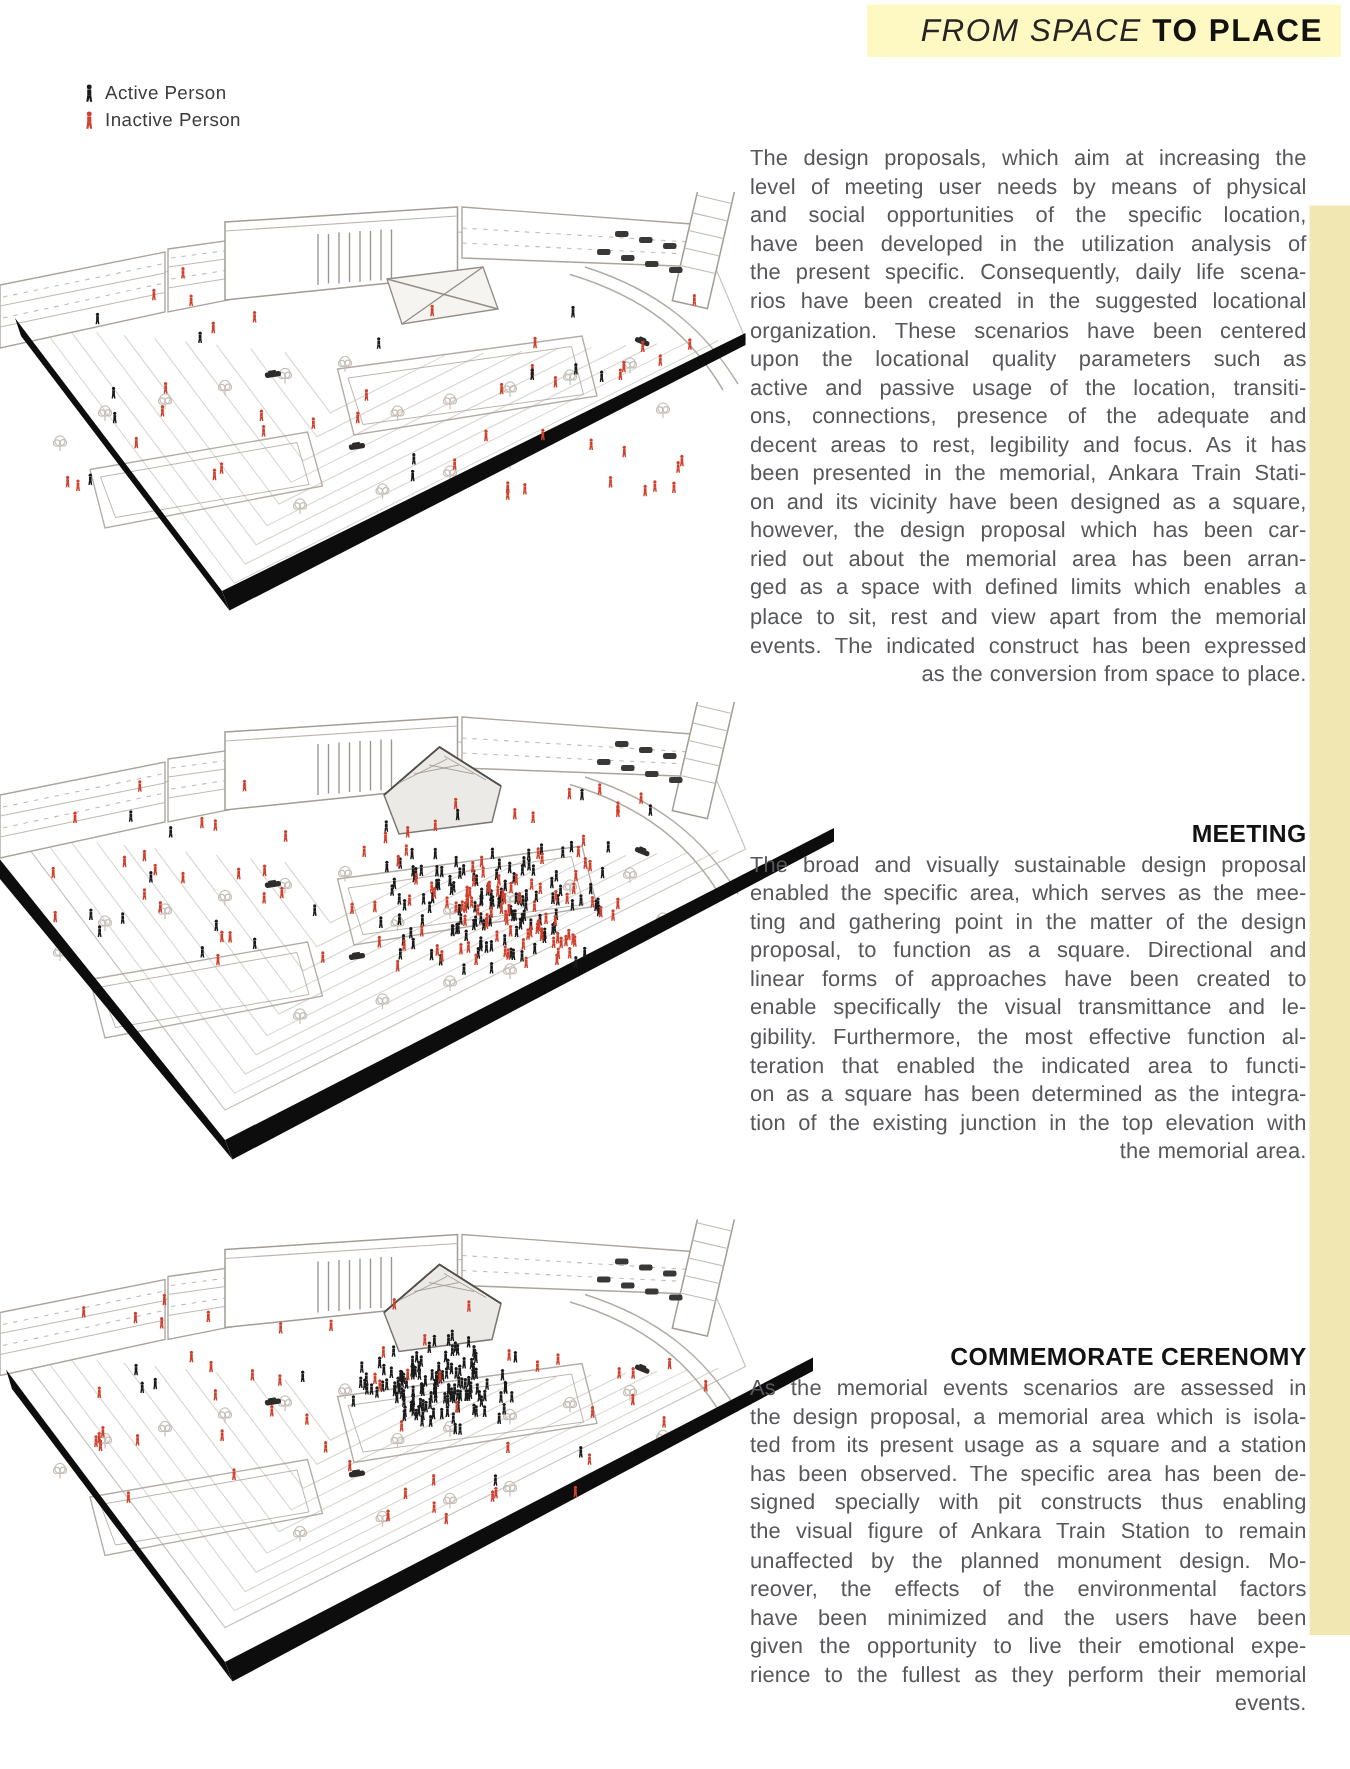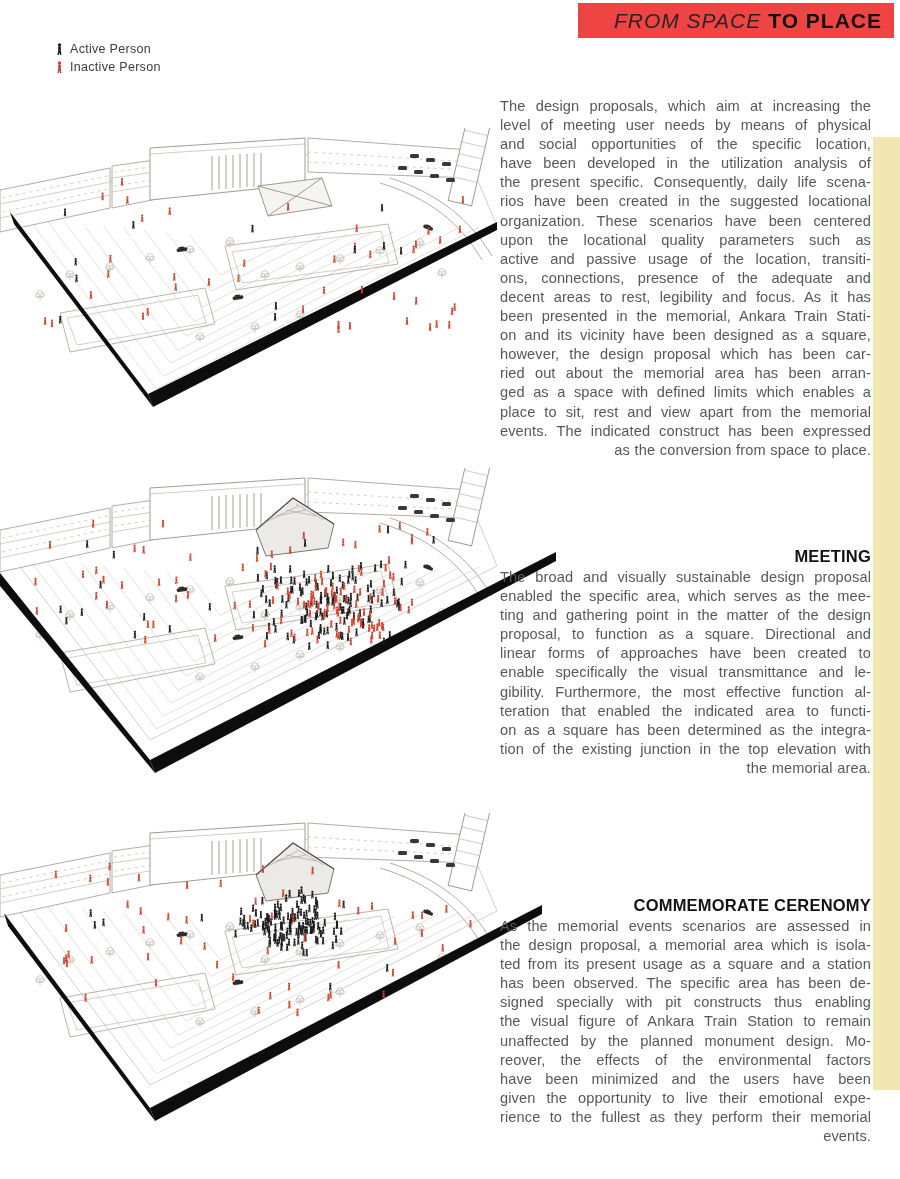--- a/index.html
+++ b/index.html
@@ -10,21 +10,21 @@
   .banner{position:absolute;left:578px;top:3px;width:316px;height:35px;
           display:flex;align-items:center;justify-content:flex-end;
           padding-right:12px;box-sizing:border-box;}
   .banner .t-italic{font-style:italic;font-weight:400;font-size:21px;letter-spacing:1px;color:#262523;}
   .banner .t-bold{font-weight:700;font-size:21px;letter-spacing:1px;color:#131210;margin-left:7px;}
 
   
   .stripe{position:absolute;left:873px;top:137px;width:27px;height:953px;}
 
   
-  .legend{position:absolute;left:55px;top:40px;}
+  .legend{position:absolute;left:55px;top:53px;}
   .legend-row{display:flex;align-items:center;height:18px;}
   .legend-row svg{width:9px;height:15px;margin-right:6px;flex:0 0 auto;}
   .legend-label{font-size:12.5px;color:#3c3c3c;letter-spacing:0.3px;}
 
   
   .section{position:absolute;left:500px;width:371px;}
   .sec-heading{font-size:16.5px;font-weight:700;color:#131313;text-align:right;
                letter-spacing:0.2px;margin-bottom:2px;}
   .par-line{font-size:14.6px;line-height:19.1px;color:#56575a;
             text-align:justify;text-align-last:justify;letter-spacing:0.1px;
@@ -184,21 +184,21 @@
         <g stroke="#a09a93" stroke-width="0.6">
           <line x1="266" y1="54" x2="298" y2="38"></line>
             <line x1="276" y1="48" x2="306" y2="42"></line>
           <line x1="286" y1="42" x2="316" y2="48"></line>
             <line x1="296" y1="36" x2="324" y2="52"></line>
         </g>
       </g>
     </defs>
   </svg>
 
-  <div class="banner" style="background: #ef4444;">
+  <div class="banner" style="background: #fef9c3;">
     <span class="t-italic">FROM SPACE</span>
     <span class="t-bold">TO PLACE</span>
   </div>
 
   <div class="stripe" style="background: rgb(241, 231, 178);"></div>
 
   <div class="legend">
     <div class="legend-row">
       <svg viewBox="-3 -7 6 10">
         <g class="legend-glyph-active" fill="#1a1a1a">

